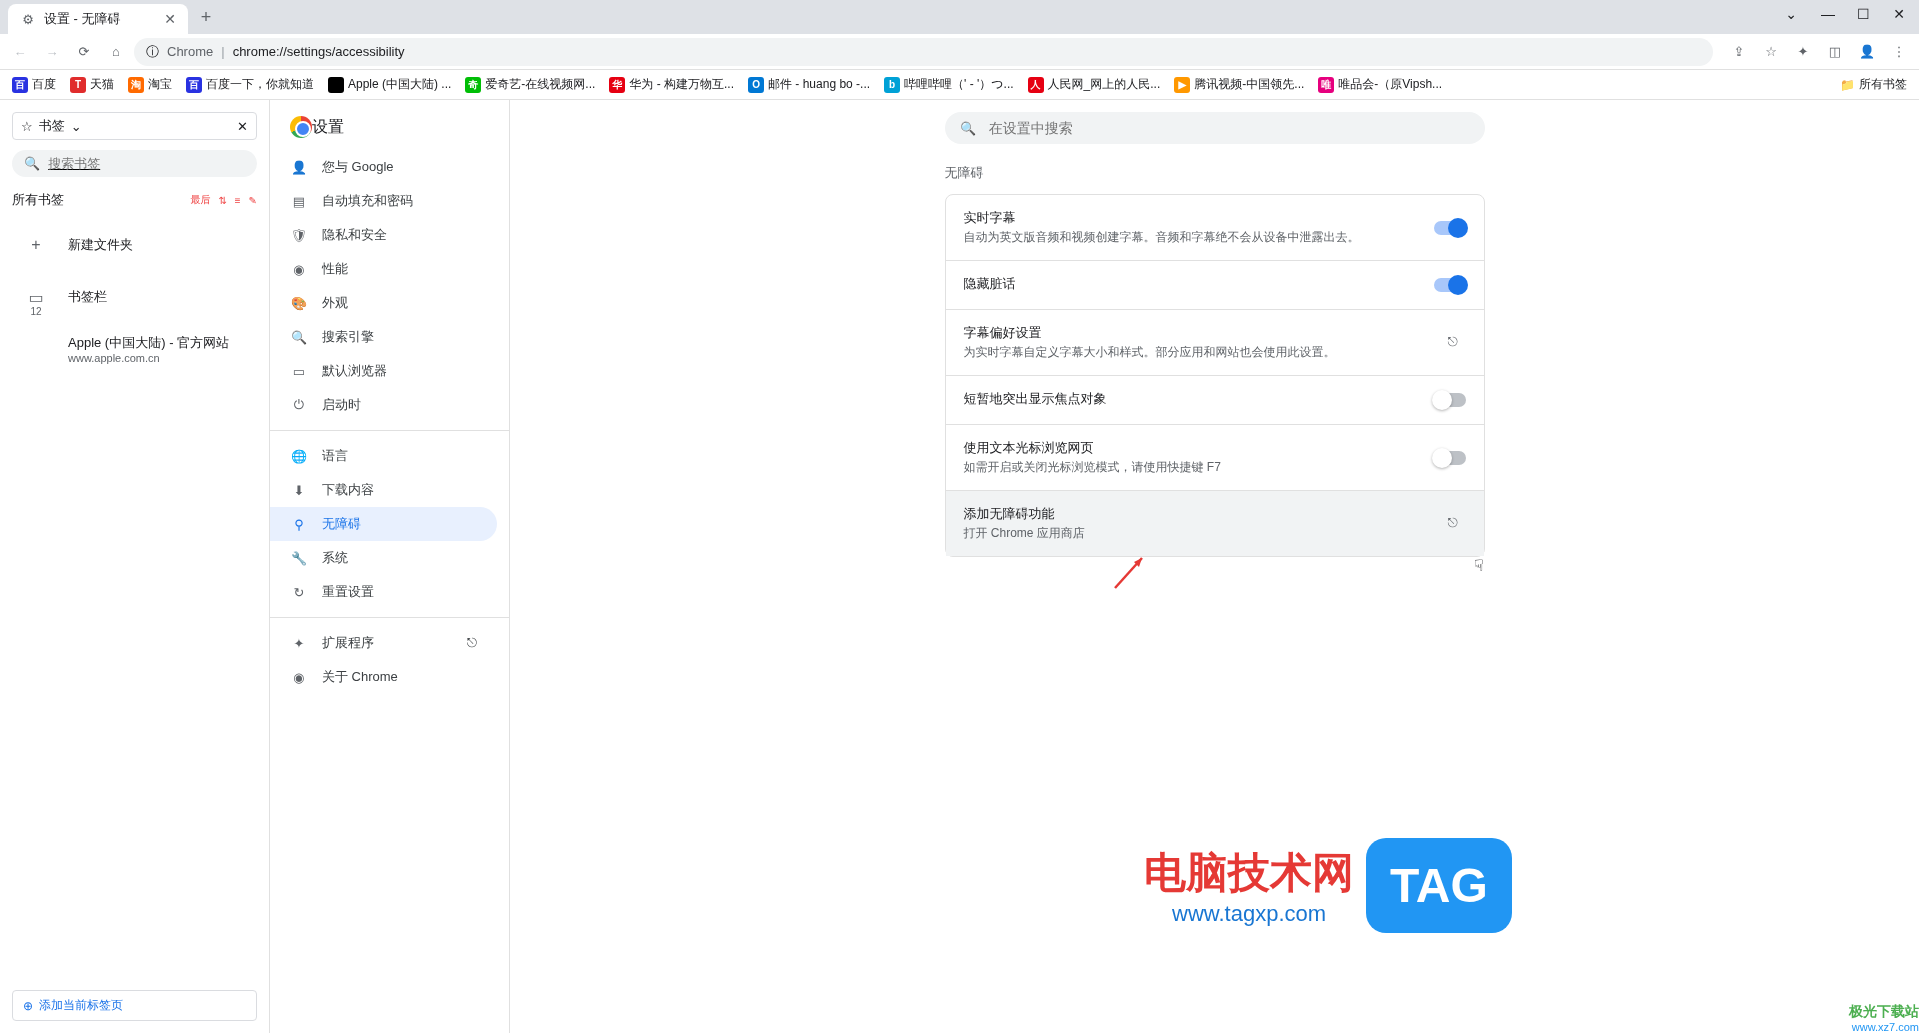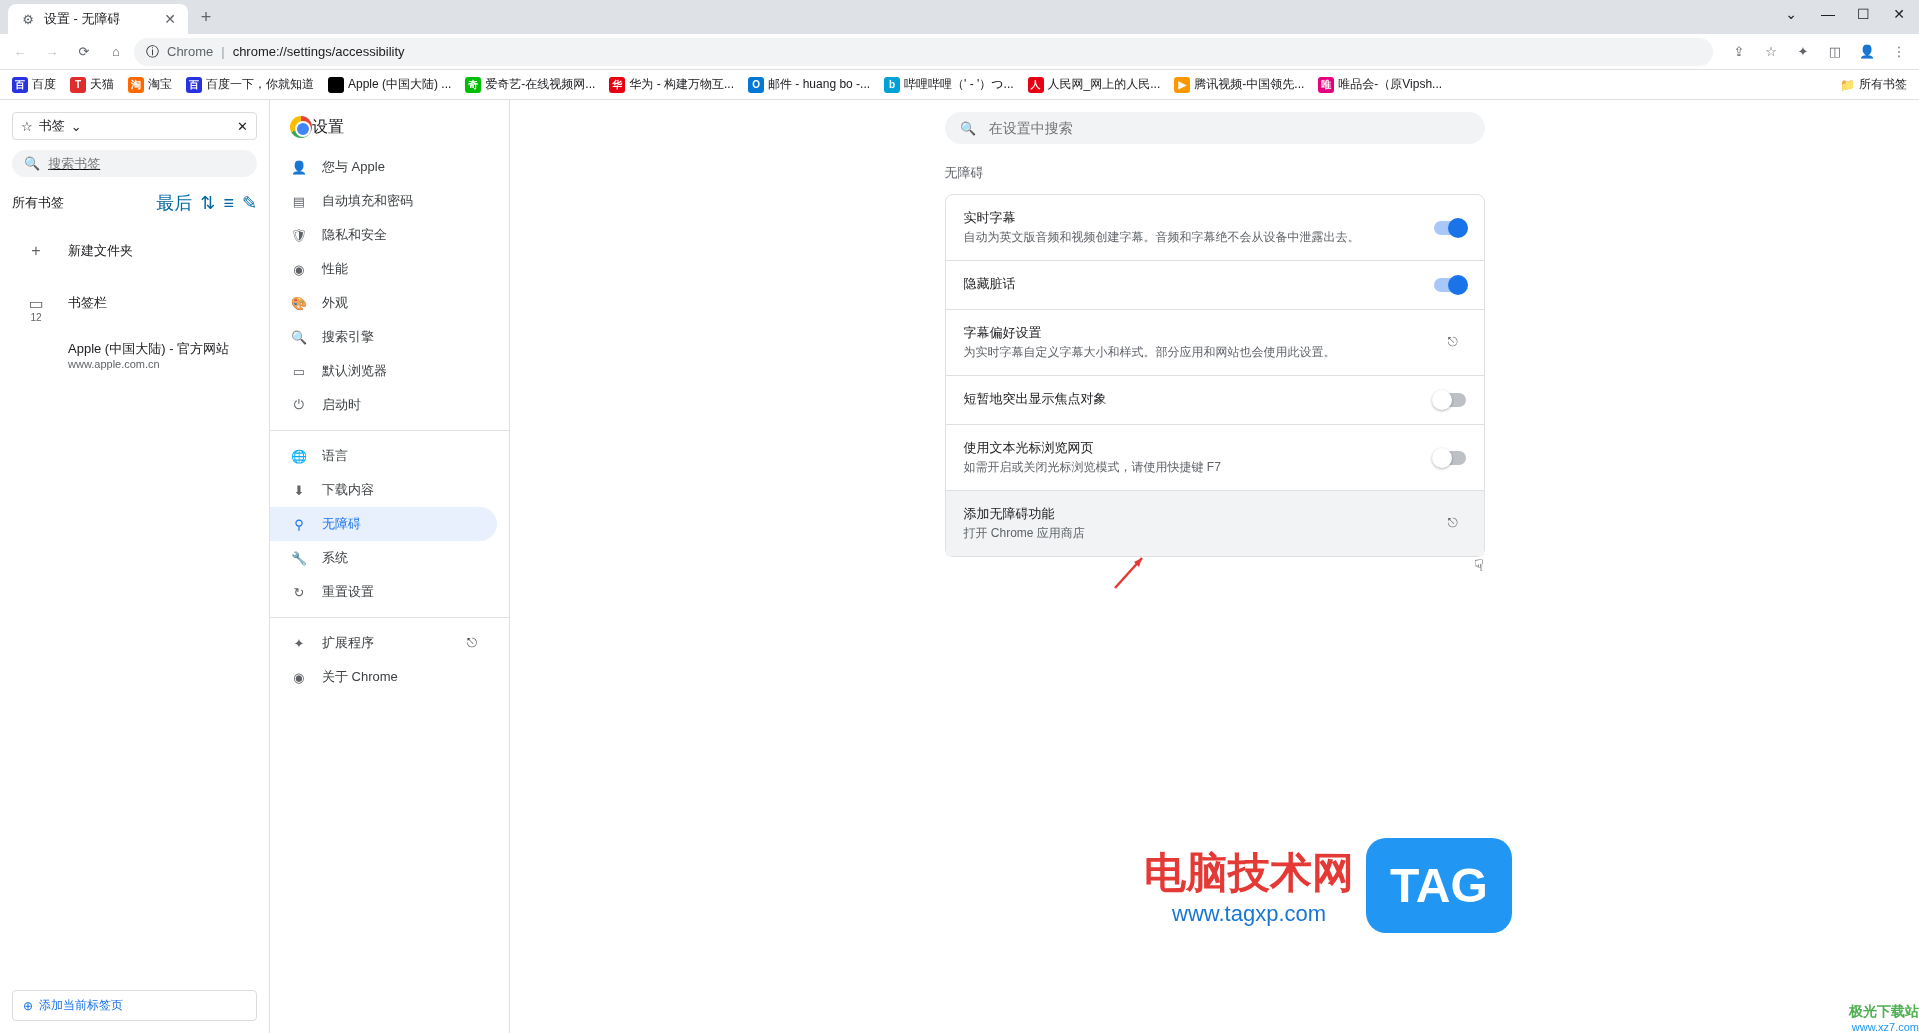--- a/index.html
+++ b/index.html
@@ -36,21 +36,21 @@
 
 .main-area { display: flex; height: calc(1033px - 100px); }
 
 
 .bookmark-sidebar { width: 270px; border-right: 1px solid #e0e0e0; padding: 12px; display: flex; flex-direction: column; position: relative; }
 .bm-dropdown { display: flex; align-items: center; border: 1px solid #dadce0; border-radius: 4px; padding: 4px 8px; gap: 6px; margin-bottom: 10px; }
 .bm-dropdown .close-x { margin-left: auto; }
 .bm-search { display: flex; align-items: center; background: #f1f3f4; border-radius: 16px; padding: 6px 12px; gap: 8px; margin-bottom: 14px; }
 .bm-search input { border: none; background: transparent; outline: none; flex: 1; font-size: 13px; text-decoration: underline; }
 .bm-header { display: flex; align-items: center; margin-bottom: 10px; font-size: 13px; }
-.bm-header .tools { margin-left: auto; display: flex; gap: 8px; color: #0369a1; font-size: 18px; align-items: center; }
+.bm-header .tools { margin-left: auto; display: flex; gap: 8px; color: #ef4444; font-size: 10px; align-items: center; }
 .bm-row { display: flex; align-items: center; padding: 8px 4px; gap: 12px; border-radius: 4px; font-size: 13px; }
 .bm-row .icon-box { width: 40px; height: 36px; display: flex; flex-direction: column; align-items: center; justify-content: center; font-size: 16px; color: #5f6368; position: relative; }
 .bm-row .icon-box .count { font-size: 10px; position: absolute; bottom: -2px; }
 .bm-row .texts { display: flex; flex-direction: column; }
 .bm-row .sub { font-size: 11px; color: #5f6368; }
 .add-current { position: absolute; bottom: 12px; left: 12px; right: 12px; border: 1px solid #dadce0; border-radius: 4px; padding: 6px 10px; color: #1a73e8; font-size: 12px; display: flex; align-items: center; gap: 6px; }
 
 
 .settings-area { flex: 1; display: flex; }
 .settings-nav { width: 240px; padding: 16px 0; border-right: 1px solid #e0e0e0; }
@@ -248,21 +248,21 @@
   </div>
 
   <div class="settings-area">
     <div class="settings-nav">
       <div class="settings-header">
         <div class="chrome-logo"></div>
         <span>设置</span>
       </div>
       <div class="nav-item">
           <span class="nav-icon">👤</span>
-          <span>您与 Apple</span>
+          <span>您与 Google</span>
         </div>
       <div class="nav-item">
           <span class="nav-icon">▤</span>
           <span>自动填充和密码</span>
         </div>
       <div class="nav-item">
           <span class="nav-icon">🛡</span>
           <span>隐私和安全</span>
         </div>
       <div class="nav-item">

